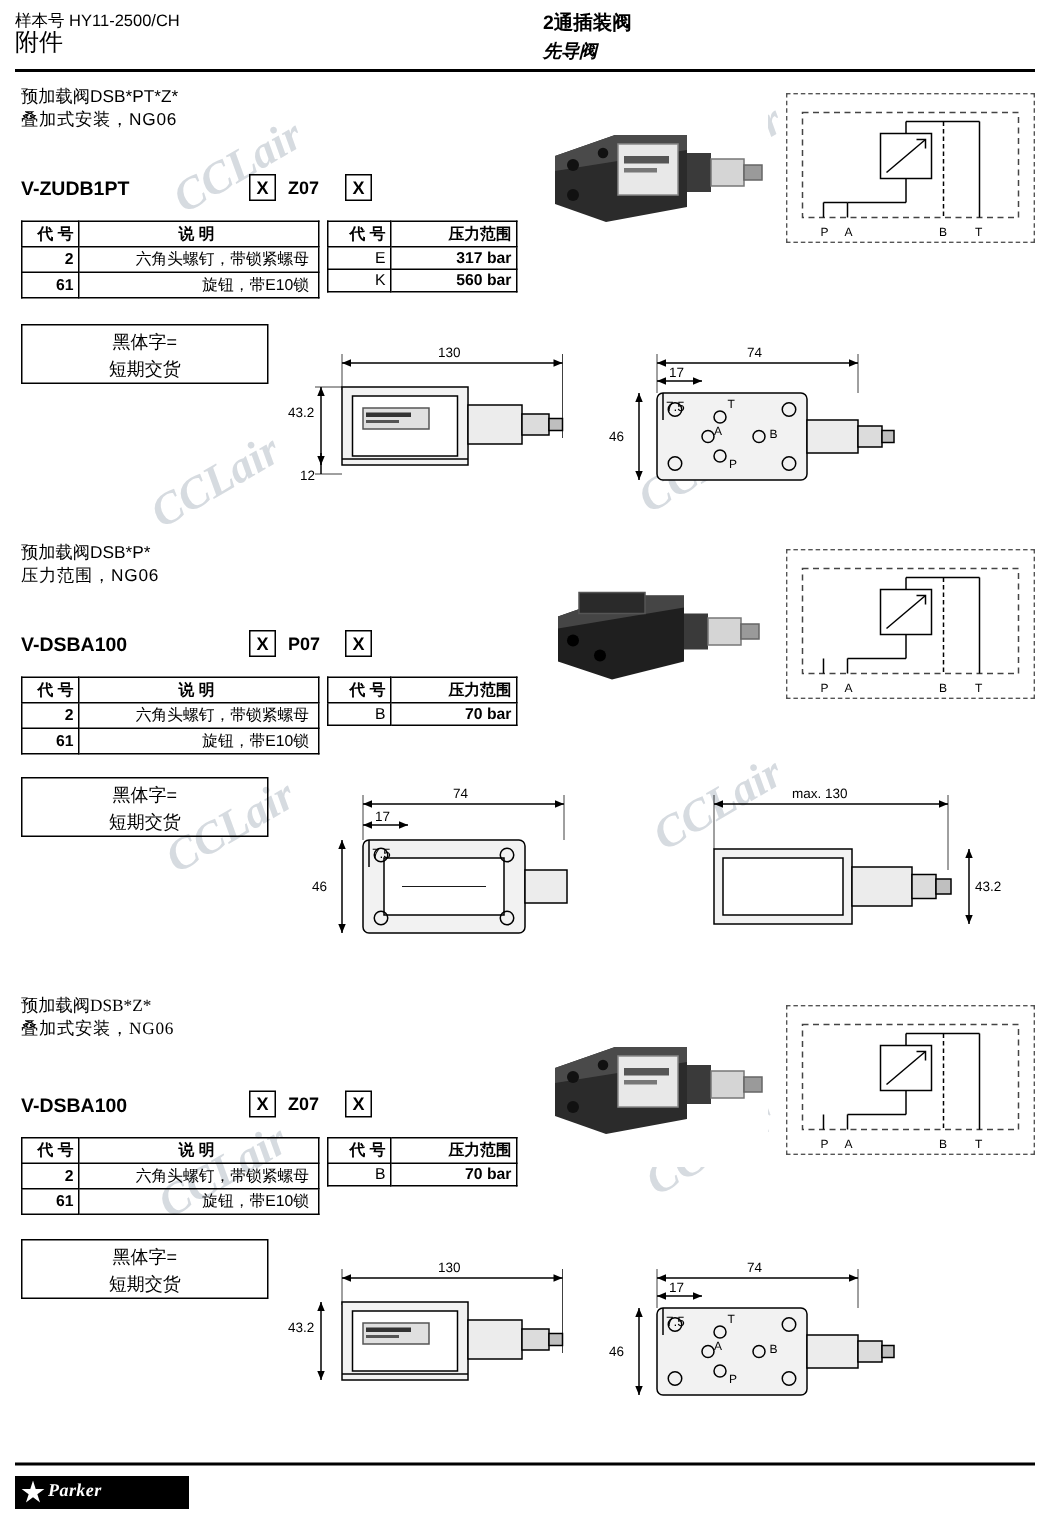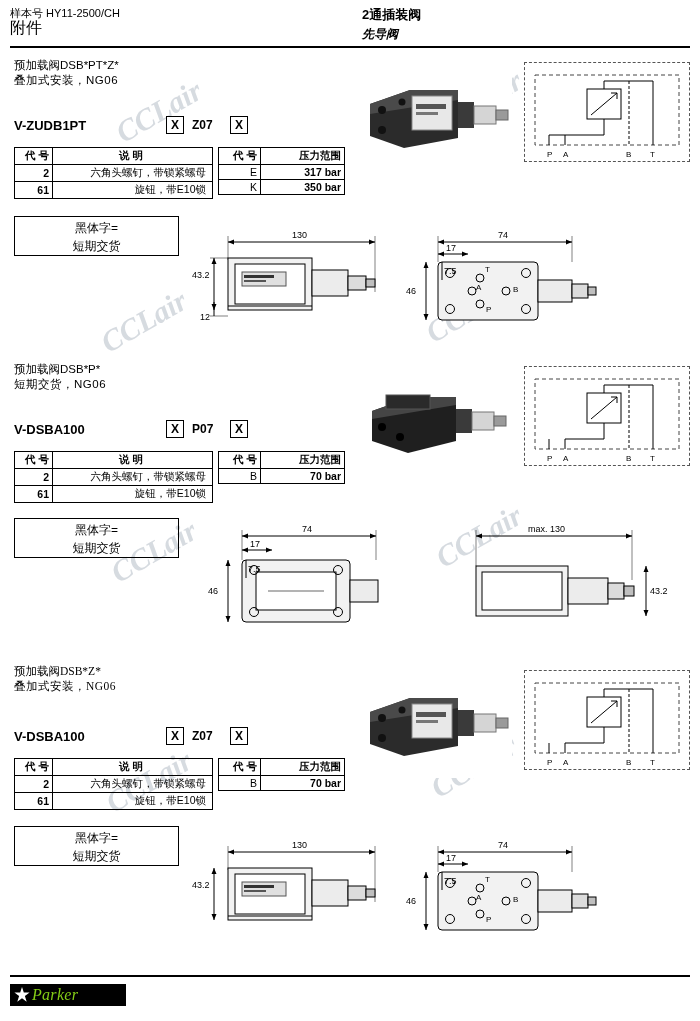--- a/index.html
+++ b/index.html
@@ -73,22 +73,22 @@
     font-style:italic; font-family:"Liberation Serif", serif;
     transform: rotate(-30deg); transform-origin: left top;
     opacity:0.75; white-space:nowrap; pointer-events:none;
   }
 
   
   .footer-rule { position:absolute; left:10px; top:975px; width:680px; height:2px; background:#000; }
   .logo { position:absolute; left:10px; top:984px; width:116px; height:22px; background:#000; }
   .logo .star { position:absolute; left:4px; top:3px; width:16px; height:16px; }
   .logo .txt {
-    position:absolute; left:22px; top:2px; color:#84cc16; font-size:16px;
-    font-family:"Liberation Serif", serif; font-style:italic; font-weight:normal;
+    position:absolute; left:22px; top:2px; color:#ffffff; font-size:12px;
+    font-family:"Liberation Serif", serif; font-style:italic; font-weight:bold;
     letter-spacing:0.3px;
   }
 </style>
 </head>
 <body>
 
 <div class="page">
 
   <div class="hdr">
     <div class="left-top">样本号 HY11-2500/CH</div>
@@ -141,21 +141,21 @@
           <tr>
         <th class="c1">代 号</th>
         <th class="c2">压力范围</th>
       </tr>
       <tr>
         <td class="c1">E</td>
         <td class="c2">317  bar</td>
       </tr>
       <tr>
         <td class="c1">K</td>
-        <td class="c2">350  bar</td>
+        <td class="c2">560  bar</td>
       </tr>
     </tbody>
       </table>
 
     <div class="note" style="left:14px; top:216px;">
       <div>黑体字=</div>
       <div>短期交货</div>
     </div>
 
     <div class="photo" style="left:352px; top:60px;">
@@ -268,21 +268,21 @@
         <line x1="262" y1="34" x2="262" y2="52" stroke="#000"></line>
         <text x="264" y="46" font-size="9" font-family="Liberation Sans">7.5</text>
       </svg>
     </div>
   </div>
 
   <div class="section">
 
     <div class="sec-title" style="top:362px;">
       <div>预加载阀DSB*P*</div>
-      <div class="l2">短期交货，NG06</div>
+      <div class="l2">压力范围，NG06</div>
     </div>
 
     <div class="model" style="top:422px;">V-DSBA100</div>
     <div class="codebox" style="left:166px; top:420px;">X</div>
     <div class="codelbl" style="left:192px; top:422px;">P07</div>
     <div class="codebox" style="left:230px; top:420px;">X</div>
 
     <table class="t tbl-left" style="left:14px; top:451px;">
       <tbody>
           <tr>

